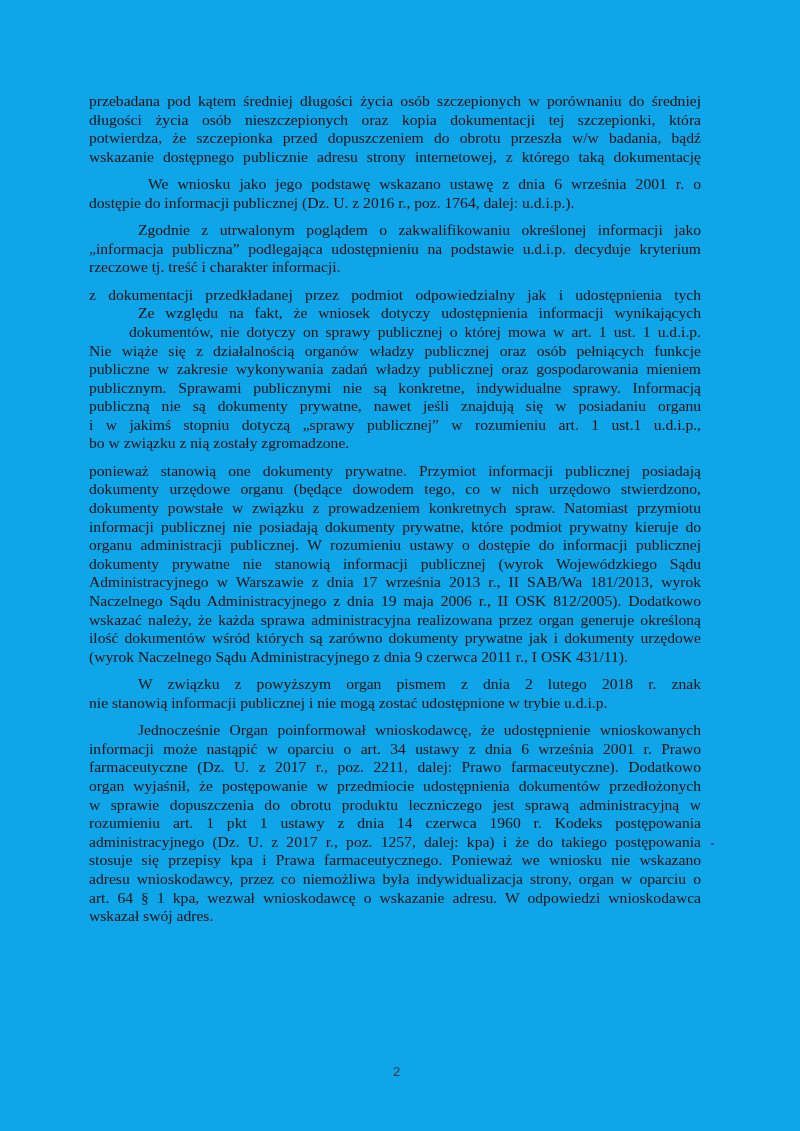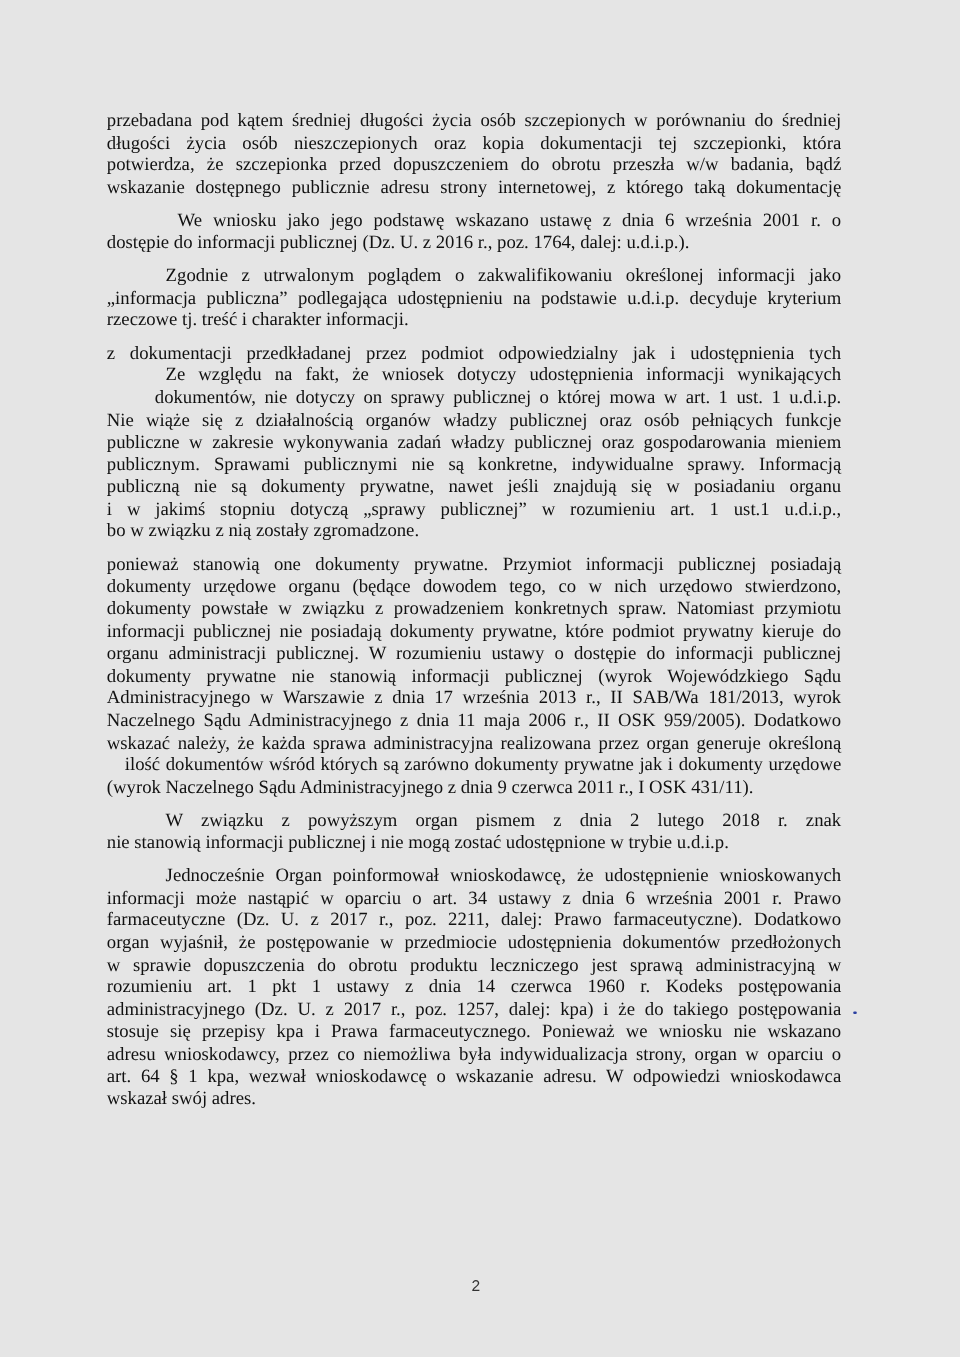--- a/index.html
+++ b/index.html
@@ -1,19 +1,19 @@
 <!DOCTYPE html>
 <html><head>
   <meta charset="utf-8">
   <style>
     html, body { margin: 0; padding: 0; background: #ffffff; }
     body { width: 800px; height: 1131px; position: relative; overflow: hidden; }
     .page {
       position: absolute; left: 0; top: 0; width: 800px; height: 1131px;
-      background: #e5e5e5;
+      background: #0ea5e9;
     }
     .text-body {
       position: absolute; left: 89px; top: 92px; width: 612px;
       font-family: "Liberation Serif", "DejaVu Serif", serif;
       font-size: 15.6px; line-height: 18.6px; color: #111111;
     }
     .para {
       margin: 0 0 8.8px 0;
       text-align: justify;
       text-indent: 49px;
@@ -65,23 +65,23 @@
         <span class="ln last" style="text-indent: 0px;">bo w związku z nią zostały zgromadzone.</span>
       </div>
       <div class="para">
         <span class="ln" style="text-indent: 0px;">ponieważ stanowią one dokumenty prywatne. Przymiot informacji publicznej posiadają</span>
         <span class="ln" style="text-indent: 0px;">dokumenty urzędowe organu (będące dowodem tego, co w nich urzędowo stwierdzono,</span>
         <span class="ln" style="text-indent: 0px;">dokumenty powstałe w związku z prowadzeniem konkretnych spraw. Natomiast przymiotu</span>
         <span class="ln" style="text-indent: 0px;">informacji publicznej nie posiadają dokumenty prywatne, które podmiot prywatny kieruje do</span>
         <span class="ln" style="text-indent: 0px;">organu administracji publicznej. W rozumieniu ustawy o dostępie do informacji publicznej</span>
         <span class="ln" style="text-indent: 0px;">dokumenty prywatne nie stanowią informacji publicznej (wyrok Wojewódzkiego Sądu</span>
         <span class="ln" style="text-indent: 0px;">Administracyjnego w Warszawie z dnia 17 września 2013 r., II SAB/Wa 181/2013, wyrok</span>
-        <span class="ln" style="text-indent: 0px;">Naczelnego Sądu Administracyjnego z dnia 11 maja 2006 r., II OSK 959/2005). Dodatkowo</span>
+        <span class="ln" style="text-indent: 0px;">Naczelnego Sądu Administracyjnego z dnia 19 maja 2006 r., II OSK 812/2005). Dodatkowo</span>
         <span class="ln" style="text-indent: 0px;">wskazać należy, że każda sprawa administracyjna realizowana przez organ generuje określoną</span>
-        <span class="ln" style="text-indent: 0px; margin-left: 15px;">ilość dokumentów wśród których są zarówno dokumenty prywatne jak i dokumenty urzędowe</span>
+        <span class="ln" style="text-indent: 0px;">ilość dokumentów wśród których są zarówno dokumenty prywatne jak i dokumenty urzędowe</span>
         <span class="ln last" style="text-indent: 0px;">(wyrok Naczelnego Sądu Administracyjnego z dnia 9 czerwca 2011 r., I OSK 431/11).</span>
       </div>
       <div class="para">
         <span class="ln">W związku z powyższym organ pismem z dnia 2 lutego 2018 r. znak</span>
         <span class="ln last" style="text-indent: 0px;">nie stanowią informacji publicznej i nie mogą zostać udostępnione w trybie u.d.i.p.</span>
       </div>
       <div class="para">
         <span class="ln">Jednocześnie Organ poinformował wnioskodawcę, że udostępnienie wnioskowanych</span>
         <span class="ln" style="text-indent: 0px;">informacji może nastąpić w oparciu o art. 34 ustawy z dnia 6 września 2001 r. Prawo</span>
         <span class="ln" style="text-indent: 0px;">farmaceutyczne (Dz. U. z 2017 r., poz. 2211, dalej: Prawo farmaceutyczne). Dodatkowo</span>

